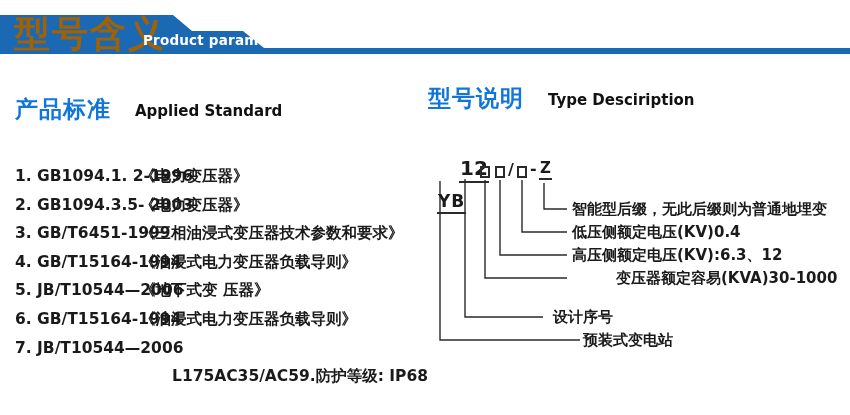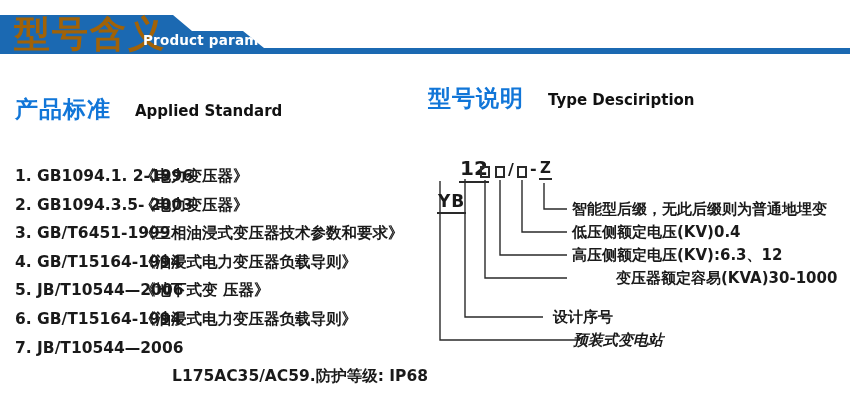--- a/index.html
+++ b/index.html
@@ -50,21 +50,21 @@
   .m-box3{left:92px;top:11px;}
   .m-slash{left:83px;top:5px;font-size:16px;}
   .m-dash{left:105px;top:4px;font-size:16px;}
   .m-suffix{left:114px;top:4px;font-size:15px;border-bottom:2px solid var(--line-color);padding:0 1px 1px 1px;}
   .diag-label{position:absolute;font-size:15px;font-weight:bold;color:var(--text-color);line-height:16px;white-space:nowrap;}
   .dl-0{left:147px;top:46px;}
   .dl-1{left:147px;top:69px;text-align:center;}
   .dl-2{left:147px;top:92px;}
   .dl-3{left:147px;top:115px;margin-left:44px;}
   .dl-4{left:128px;top:154px;}
-  .dl-5{left:148px;top:177px;font-style:italic;}
+  .dl-5{left:158px;top:177px;}
 </style>
 </head>
 <body>
 
 <div class="page">
 
   <svg class="banner-svg" viewBox="0 0 850 56" aria-hidden="true">
     <polygon points="0,15 173,15 192,31 243,31 264,48 850,48 850,54 0,54" fill="#1b69b2"></polygon>
   </svg>
   <div class="banner-title">型号含义</div>

